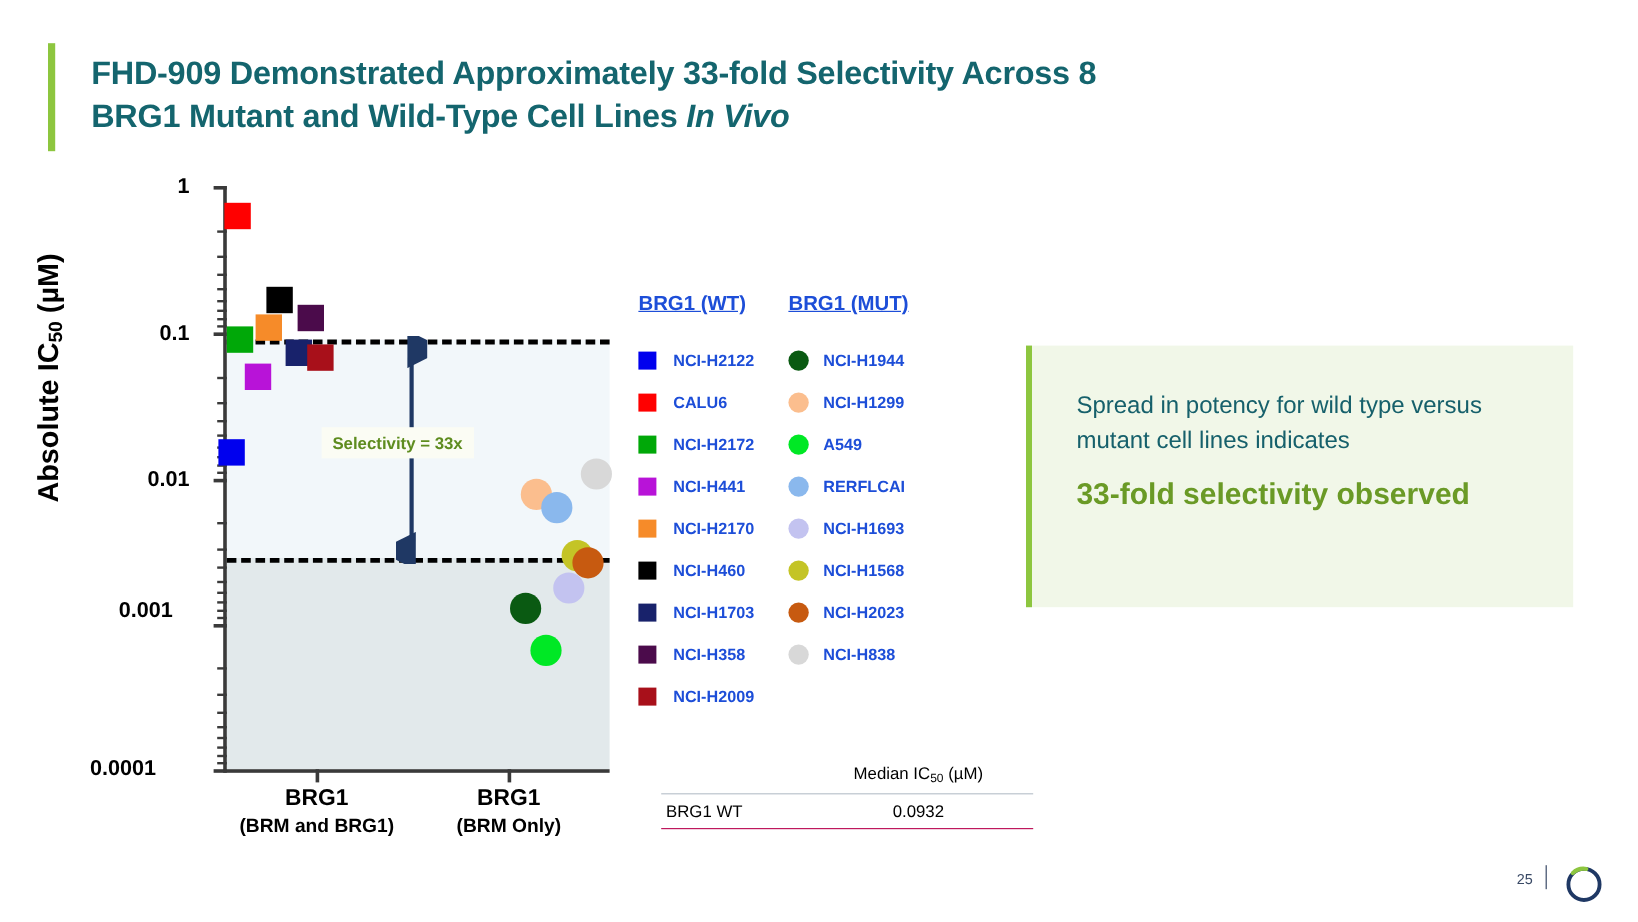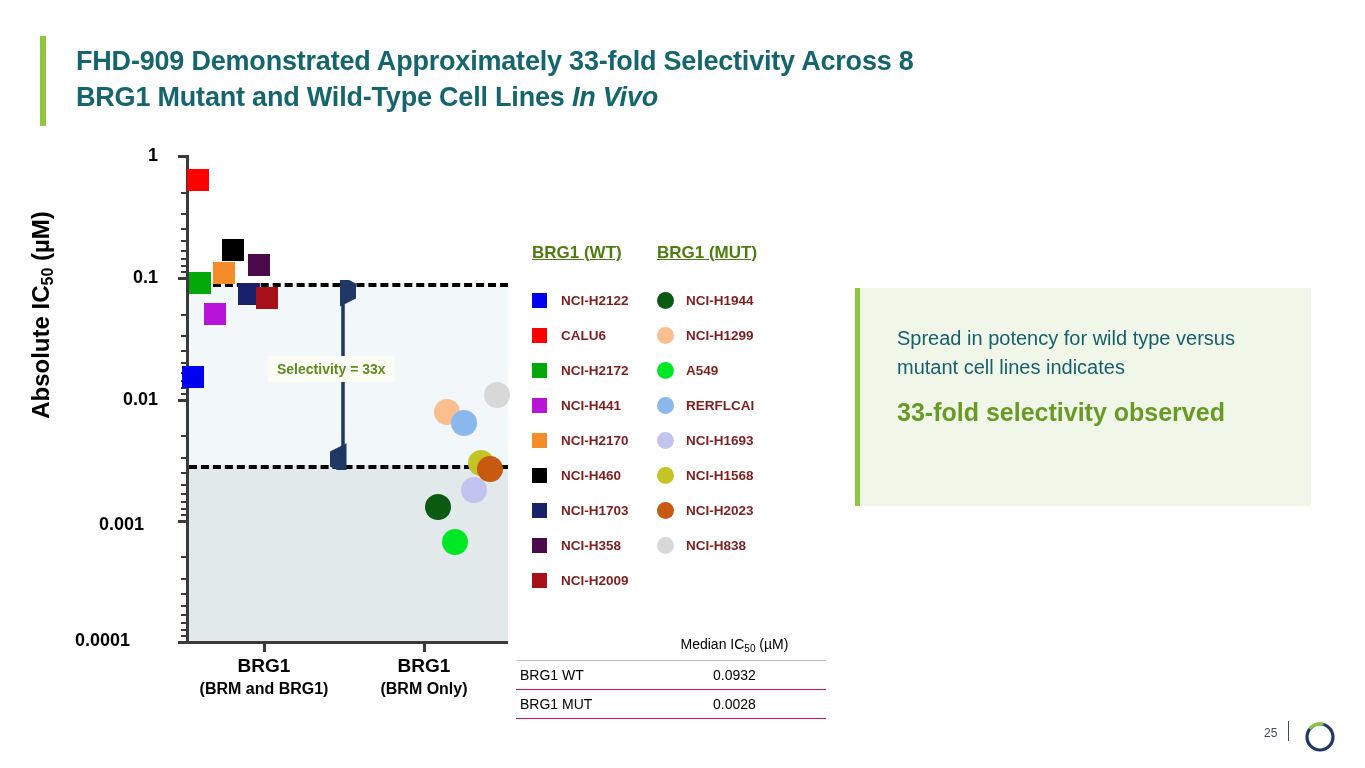--- a/index.html
+++ b/index.html
@@ -62,33 +62,33 @@
   .pt{position:absolute;}
   .pt.sq{width:22px;height:22px;}
   .pt.ci{width:26px;height:26px;border-radius:50%;}
 
   
   #legend{position:absolute;left:532px;top:243px;width:300px;}
   .legend-col{position:absolute;top:0;}
   #legend-col-wt{left:0;}
   #legend-col-mut{left:125px;}
   .legend-head{
-    font-size:17px;font-weight:bold;color:#4d7c0f;
+    font-size:17px;font-weight:bold;color:#1d4ed8;
     text-decoration:underline;white-space:nowrap;margin-bottom:20px;
   }
   .legend-item{display:flex;align-items:center;height:35px;}
   .legend-swatch{width:15px;height:15px;flex:none;}
   .legend-swatch.ci{border-radius:50%;width:17px;height:17px;}
   .legend-text{
-    font-size:13.5px;font-weight:bold;color:#7f1d1d;margin-left:14px;white-space:nowrap;
+    font-size:13.5px;font-weight:bold;color:#1d4ed8;margin-left:14px;white-space:nowrap;
   }
   #legend-col-mut .legend-text{margin-left:12px;}
 
   
-  #median-table{position:absolute;left:516px;top:630px;width:310px;}
+  #median-table{position:absolute;left:551px;top:630px;width:310px;}
   #median-table table{border-collapse:collapse;width:100%;}
   #median-table th,#median-table td{
     font-size:14px;font-weight:normal;color:#000;padding:6px 4px;text-align:left;
   }
   #median-table th.val,#median-table td.val{text-align:center;}
   #median-table thead th{border-bottom:1px solid #BBC4CC;font-weight:normal;}
   #median-table tbody tr{border-bottom:1px solid #be185d;}
   .sub{font-size:10px;vertical-align:-3px;}
 
   
@@ -131,21 +131,21 @@
   <div class="axis-line" id="y-axis-line"></div>
   <div class="axis-line" id="x-axis-line"></div>
 
   <div class="y-tick-major" style="top:155px"></div>
   <div class="y-label" style="top:145px;left:62px">1</div>
   <div class="y-tick-major" style="top:277px"></div>
   <div class="y-label" style="top:267px;left:62px">0.1</div>
   <div class="y-tick-major" style="top:399px"></div>
   <div class="y-label" style="top:389px;left:62px">0.01</div>
   <div class="y-tick-major" style="top:520px"></div>
-  <div class="y-label" style="top:514px;left:48px">0.001</div>
+  <div class="y-label" style="top:498px;left:48px">0.001</div>
   <div class="y-tick-major" style="top:641px"></div>
   <div class="y-label" style="top:630px;left:34px">0.0001</div>
 
   <div id="minor-ticks">
       <div class="y-tick-minor" style="top: 191.726px;"></div>
       <div class="y-tick-minor" style="top: 213.209px;"></div>
       <div class="y-tick-minor" style="top: 228.451px;"></div>
       <div class="y-tick-minor" style="top: 240.274px;"></div>
       <div class="y-tick-minor" style="top: 249.934px;"></div>
       <div class="y-tick-minor" style="top: 258.102px;"></div>
@@ -315,24 +315,20 @@
         <th class="val">
           <span>Median IC</span><span class="sub">50</span><span> (µM)</span>
         </th>
       </tr>
     </thead>
     <tbody id="median-rows">
         <tr>
           <td>BRG1 WT</td>
           <td class="val">0.0932</td>
         </tr>
-        <tr>
-          <td>BRG1 MUT</td>
-          <td class="val">0.0028</td>
-        </tr>
       </tbody>
   </table>
 </div>
 
 <div id="callout">
   <div id="callout-bar"></div>
   <div id="callout-body">
     <div id="callout-lead">Spread in potency for wild type versus mutant cell lines indicates</div>
     <div id="callout-emph">33-fold selectivity observed</div>
   </div>

